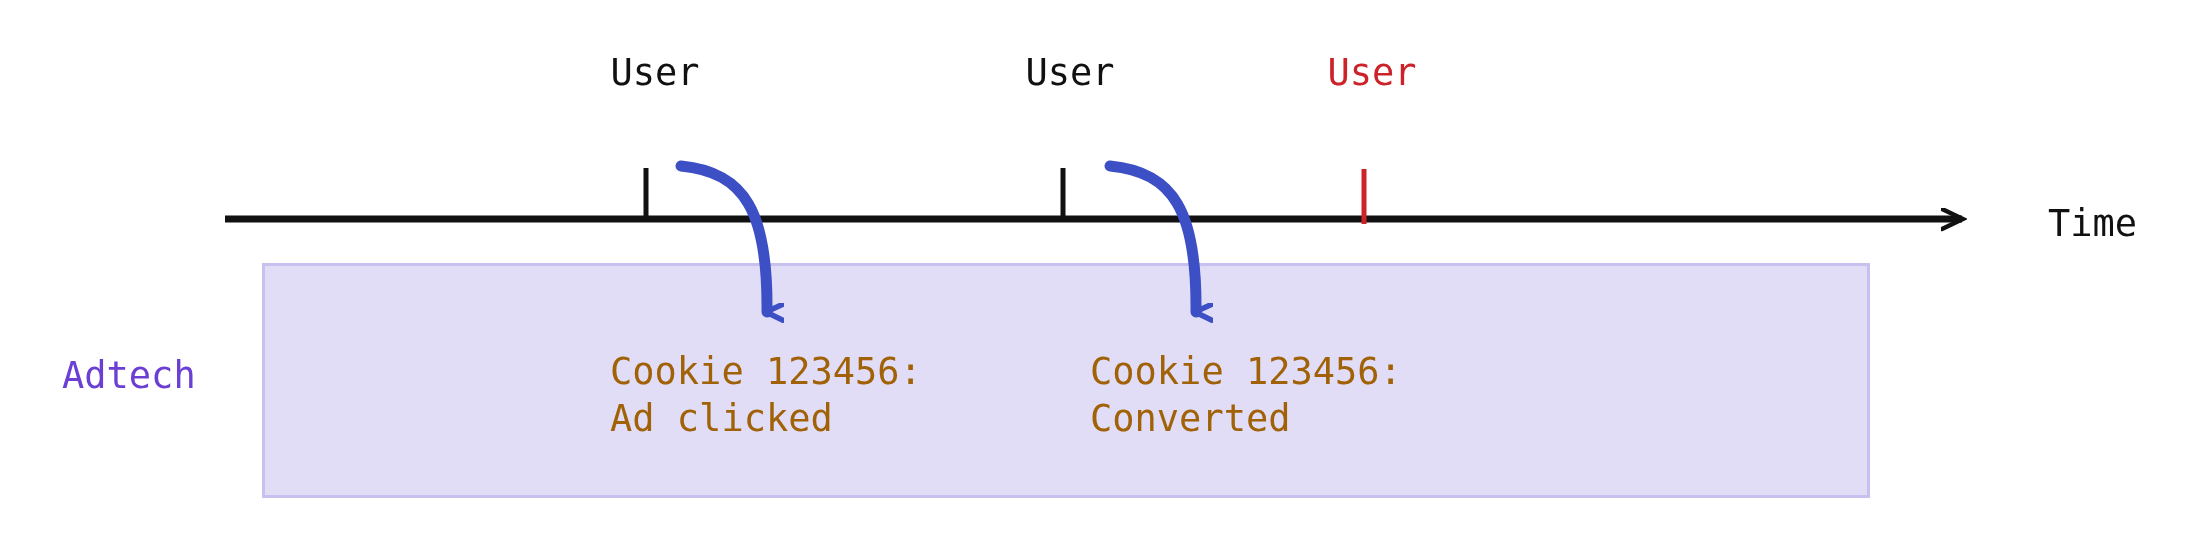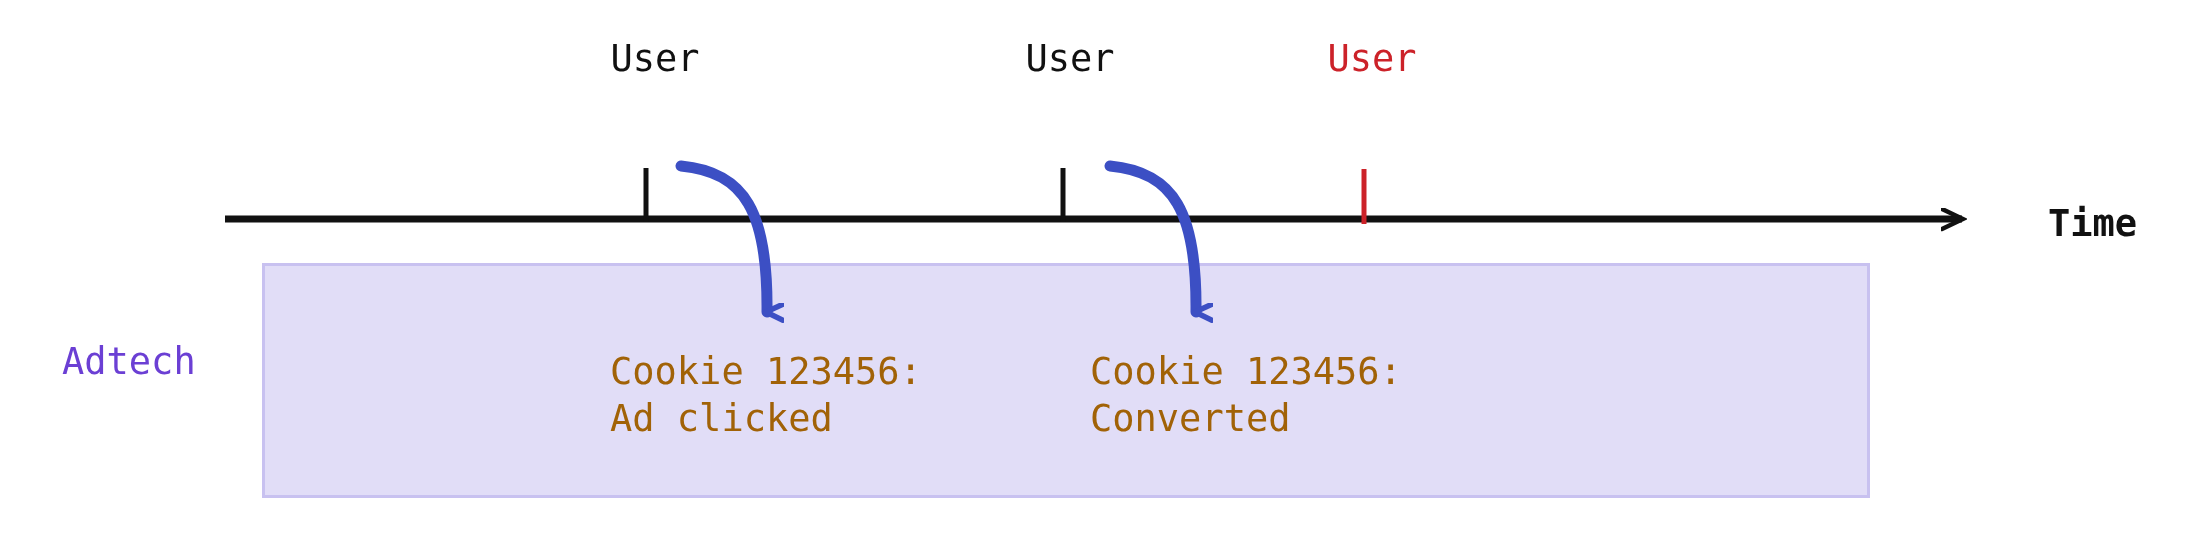--- a/index.html
+++ b/index.html
@@ -29,20 +29,21 @@
     font-family: "DejaVu Sans Mono", "Liberation Mono", monospace;
     white-space: pre;
     line-height: 1.28;
     letter-spacing: 0px;
   }
   .event-label {
     font-size: 37px;
     color: #111111;
     text-align: right;
     transform: translateX(-50%);
+    margin-top: 14px;
   }
   .event-label.red {
     color: #cc2229;
   }
   .cookie-label {
     font-size: 37px;
     color: #a16207;
     text-align: left;
   }
   .server-label {
@@ -91,21 +92,21 @@
 
     <path d="M 1110 166 C 1174 172, 1197 212, 1196 312" fill="none" stroke="#3c4fc4" stroke-width="11" stroke-linecap="round" marker-end="url(#arrow-blue)"></path>
   </svg>
 
   <div class="lbl event-label" style="left:655px; top:35px;"><span>User</span><br></div>
 
   <div class="lbl event-label" style="left:1070px; top:35px;"><span>User</span><br></div>
 
   <div class="lbl event-label red" style="left:1372px; top:35px;"><span>User</span><br></div>
 
-  <div class="lbl time-label" style="left:2048px; top:200px;font-weight:bold;"><span>Time</span></div>
+  <div class="lbl time-label" style="left:2048px; top:200px;"><span>Time</span></div>
 
-  <div class="lbl server-label" style="left:62px; top:338px;"><span>Adtech</span><br></div>
+  <div class="lbl server-label" style="left:62px; top:352px;"><span>Adtech</span><br></div>
 
   <div class="lbl cookie-label" style="left:610px; top:348px;"><span>Cookie 123456:</span><br><span>Ad clicked</span></div>
 
   <div class="lbl cookie-label" style="left:1090px; top:348px;"><span>Cookie 123456:</span><br><span>Converted</span></div>
 
 </div>
 
 </body></html>

